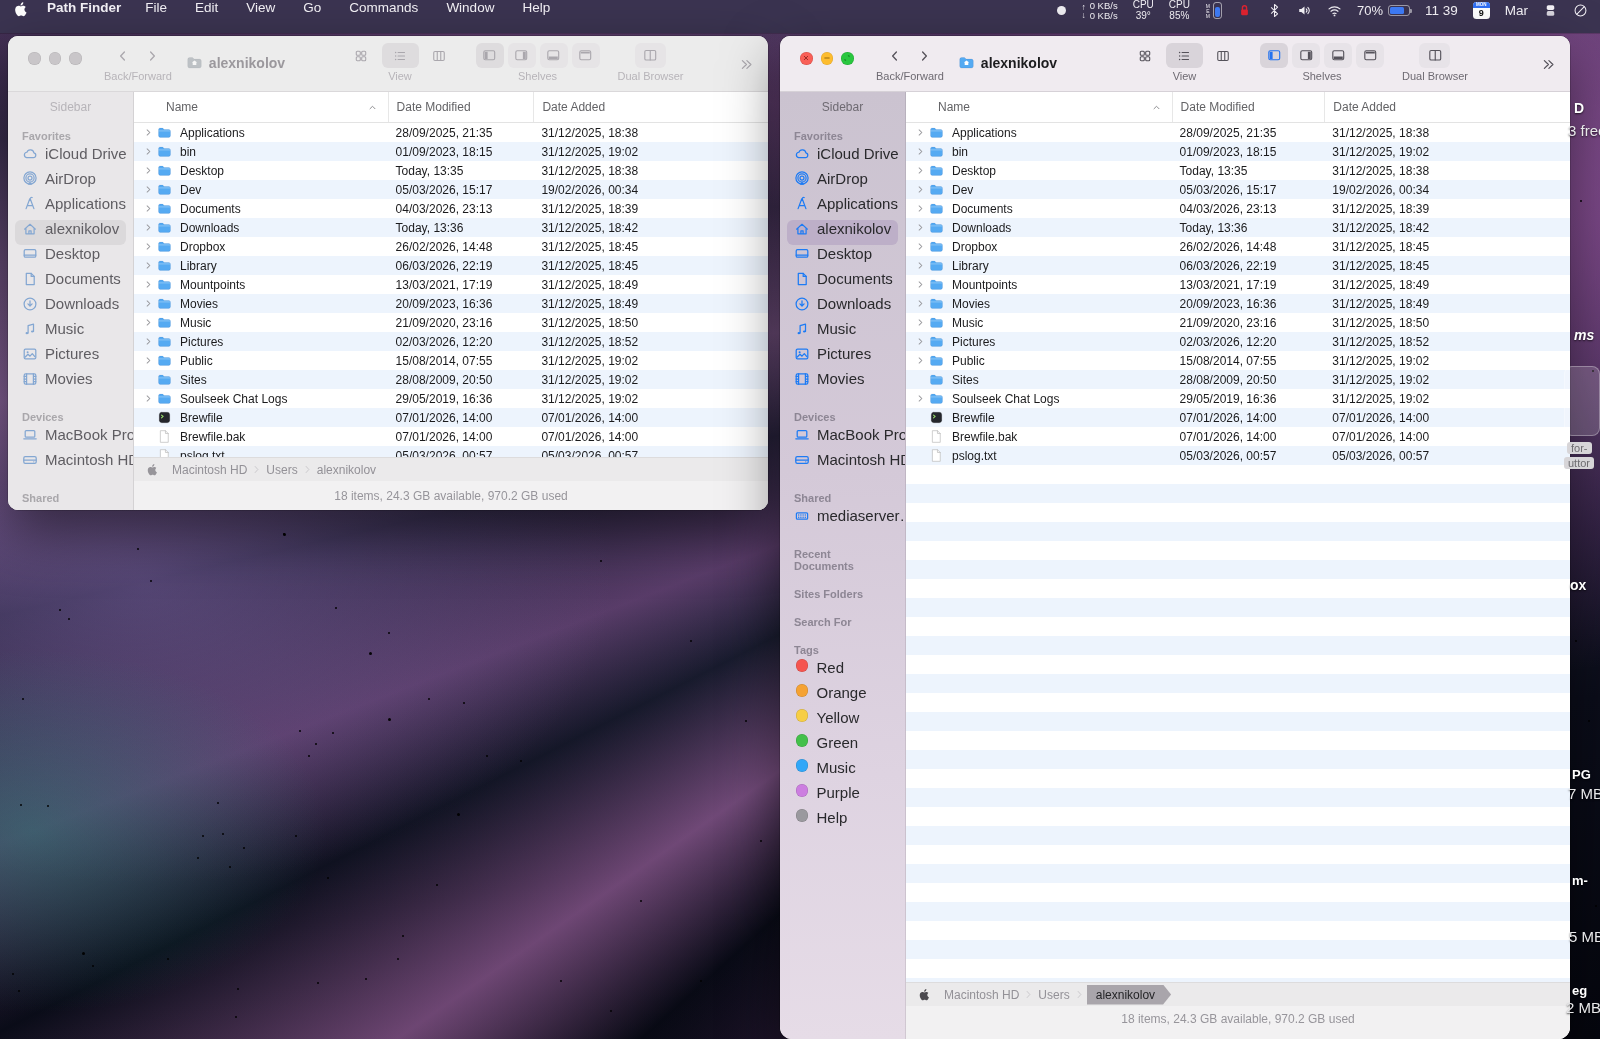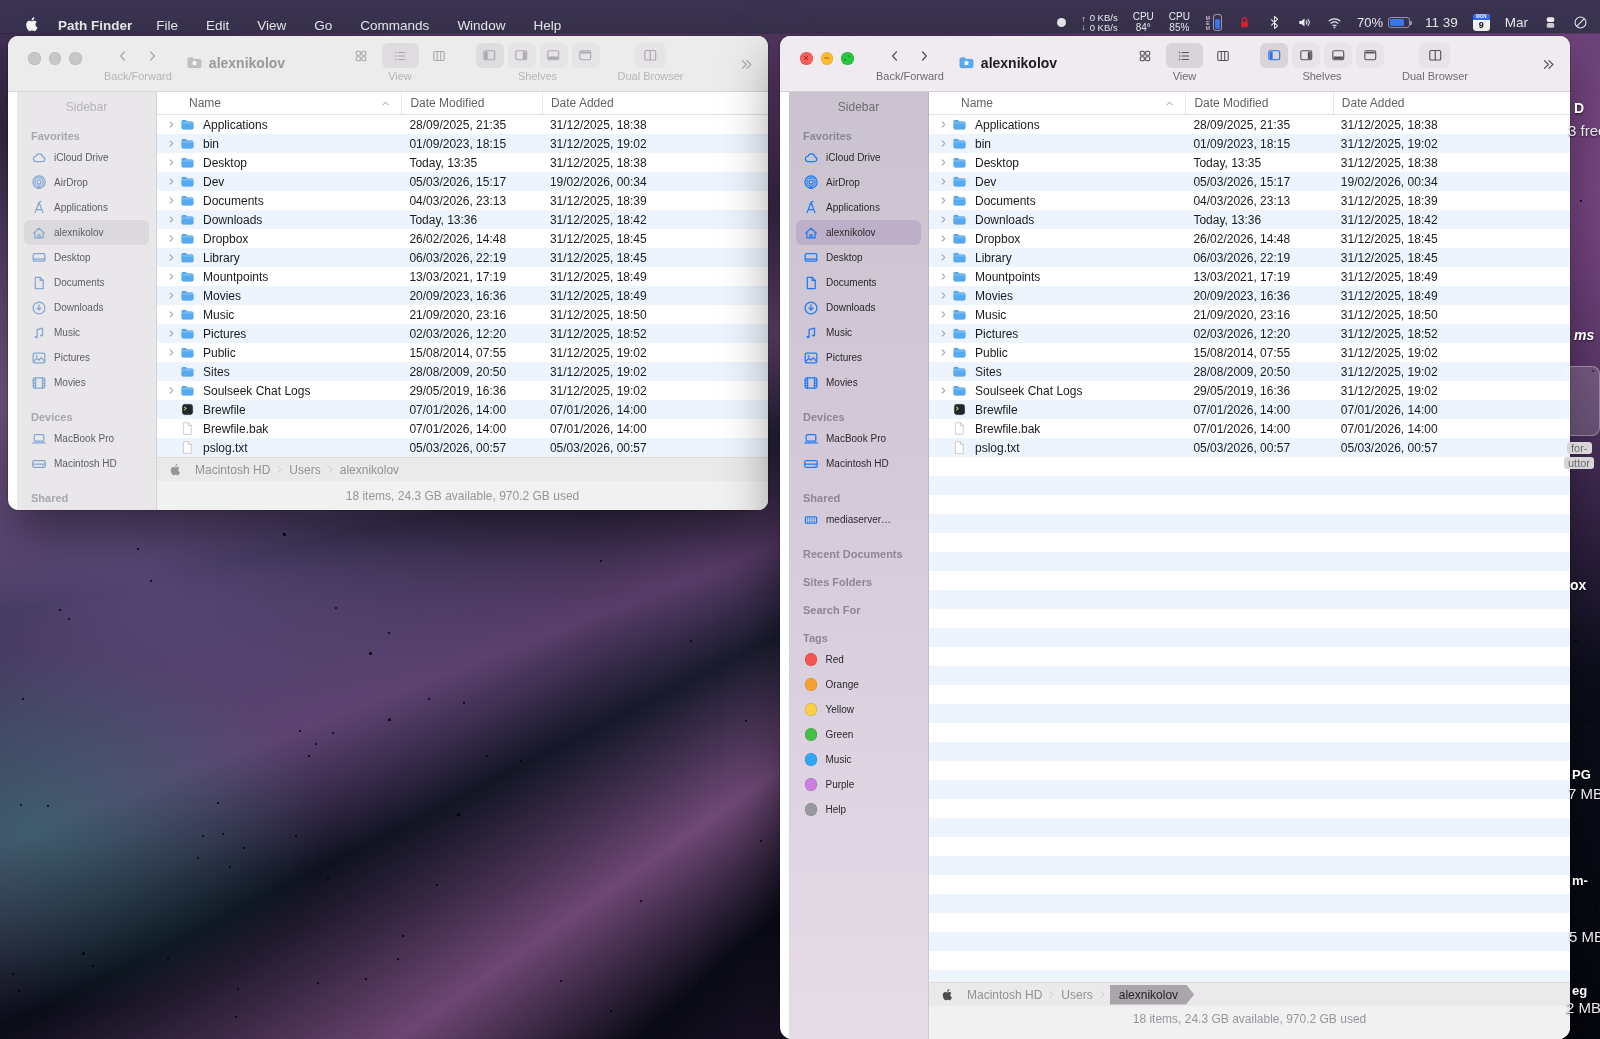--- a/index.html
+++ b/index.html
@@ -25,21 +25,21 @@
     299px 730px 0,20px 804px 0,47px 805px 0,217px 802px 0,222px 833px 0,202px 835px 0,295px 835px 0,
     243px 847px 0,197px 857px 0,229px 866px 0,327px 877px 0,436px 884px 0,402px 935px 0,92px 965px 0,
     237px 988px 0,365px 978px 0,397px 958px 0,12px 973px 0,18px 990px 0,317px 982px 0,235px 1016px 0,
     167px 958px 0,600px 560px 0,690px 640px 0,745px 720px 0,640px 900px 0,700px 980px 0,760px 840px 0,
     520px 760px 0,560px 980px 0,610px 1010px 0,1580px 200px 0,1592px 370px 0,1575px 640px 0,1588px 720px 0,1595px 905px 0;}
   .stars-big{width:3px;height:3px;left:0;top:0;box-shadow:
     369px 652px 0,388px 718px 0,457px 813px 0,82px 952px 0,283px 533px 0,1106px 590px 0; opacity:.95;}
 
   
   .menubar{position:absolute;left:0;top:0;width:1600px;height:33px;background:#3b3451;
-    display:flex;align-items:flex-end;padding:0 12px 0 24px;color:#f3f1f6;font-size:13.5px;
+    display:flex;align-items:flex-start;padding:0 12px 0 13px;color:#f3f1f6;font-size:13.5px;
     box-shadow:0 .5px 0 rgba(0,0,0,.35);}
   .mb-apple{width:18px;height:18px;display:flex;align-items:center;margin-right:16px;color:#fff;}
   .mb-apple svg{width:16px;height:16px;}
   .mb-app{font-weight:700;margin-right:24px;}
   .mb-menus{display:flex;gap:28px;}
   .menu-item{cursor:default;}
   .mb-status{margin-left:auto;display:flex;align-items:center;gap:15px;font-size:11px;}
   .st{display:flex;align-items:center;color:#f3f1f6;}
   .st.dot{width:9px;height:9px;border-radius:50%;background:#efeef2;}
   .net{gap:4px;}
@@ -100,35 +100,35 @@
   .wtitle .ficon16 svg{width:17px;height:17px;}
   .inactive .wtitle .ficon16{filter:grayscale(.9) opacity(.55);}
   .spacer1{flex:1.1;}
   .spacer2{flex:1.55;}
   .overflow{border:none;background:transparent;color:var(--tico);margin-top:14px;display:flex;}
   .overflow svg{width:15px;height:15px;}
 
   .wbody{flex:1;display:flex;min-height:0;}
 
   
-  .sidebar{width:140px;flex:none;overflow:hidden;border-right:1px solid rgba(0,0,0,.09);
-    background:linear-gradient(180deg,#cbc3d0 0%,#d4c9d8 40%,#ded3e1 72%,#e6dce7 100%);margin-left:9px;}
+  .sidebar{width:126px;flex:none;overflow:hidden;border-right:1px solid rgba(0,0,0,.09);
+    background:linear-gradient(180deg,#cbc3d0 0%,#d4c9d8 40%,#ded3e1 72%,#e6dce7 100%);}
   .inactive .sidebar{background:#e9e7e9;}
   .sb-title{text-align:center;font-size:12px;color:var(--label);margin-top:8px;}
   .sb-sec-h{font-size:11px;font-weight:700;color:var(--sb-head);margin:16px 14px 3px;}
-  .sb-item{display:flex;align-items:center;gap:6px;margin:0 7px;padding:0 6px;height:25px;border-radius:6px;
-    font-size:10px;color:var(--sb-text);white-space:nowrap;}
+  .sb-item{display:flex;gap:6px;margin:0 7px;padding:0 6px;height:25px;border-radius:6px;
+    font-size:15px;color:var(--sb-text);white-space:nowrap;}
   .sb-item.selected{background:var(--sel);}
   .sb-icon{width:18px;height:17px;flex:none;display:flex;align-items:center;justify-content:center;color:var(--sb-ico);}
   .sb-icon svg{width:16px;height:16px;}
   .tag-dot{width:12.5px;height:12.5px;border-radius:50%;flex:none;margin:0 2.5px;box-shadow:inset 0 0 0 .5px rgba(0,0,0,.18);}
 
   
   .content{flex:1;display:flex;flex-direction:column;min-width:0;background:#fff;}
-  .list-header{flex:none;height:23px;display:grid;grid-template-columns:40% 23% auto;align-items:center;
+  .list-header{flex:none;height:31px;display:grid;grid-template-columns:40% 23% auto;align-items:center;
     font-size:12px;color:#636366;border-bottom:1px solid #e3e3e3;background:#fff;}
   .list-header .col{padding-left:8px;border-left:1px solid #e7e7e7;height:100%;display:flex;align-items:center;white-space:nowrap;}
   .list-header .col.namecol{border-left:none;padding-left:32px;justify-content:space-between;}
   .sort{color:#8a8a8e;display:flex;margin-right:10px;}
   .sort svg{width:11px;height:11px;}
   .rows{flex:1;min-height:0;overflow:hidden;
     background:repeating-linear-gradient(to bottom,#ffffff 0 19px,#edf4fd 19px 38px);}
   .row{height:19px;display:grid;grid-template-columns:40% 23% auto;align-items:center;font-size:12px;color:#1b1b1d;}
   .cell{white-space:nowrap;overflow:hidden;}
   .namec{display:flex;align-items:center;padding-left:6px;}
@@ -202,21 +202,21 @@
             <span>↑</span>
             <span>↓</span>
           </span>
         <span class="net-vals">
           <span>0 KB/s</span>
           <span>0 KB/s</span>
         </span>
       </span>
       <span class="st two">
         <span>CPU</span>
-        <span>84°</span>
+        <span>39°</span>
       </span>
       <span class="st two">
         <span>CPU</span>
         <span>85%</span>
       </span>
       <span class="st mem">
         <span class="mem-l">MEM</span>
         <span class="mem-bar">
             <i></i>
           </span>

